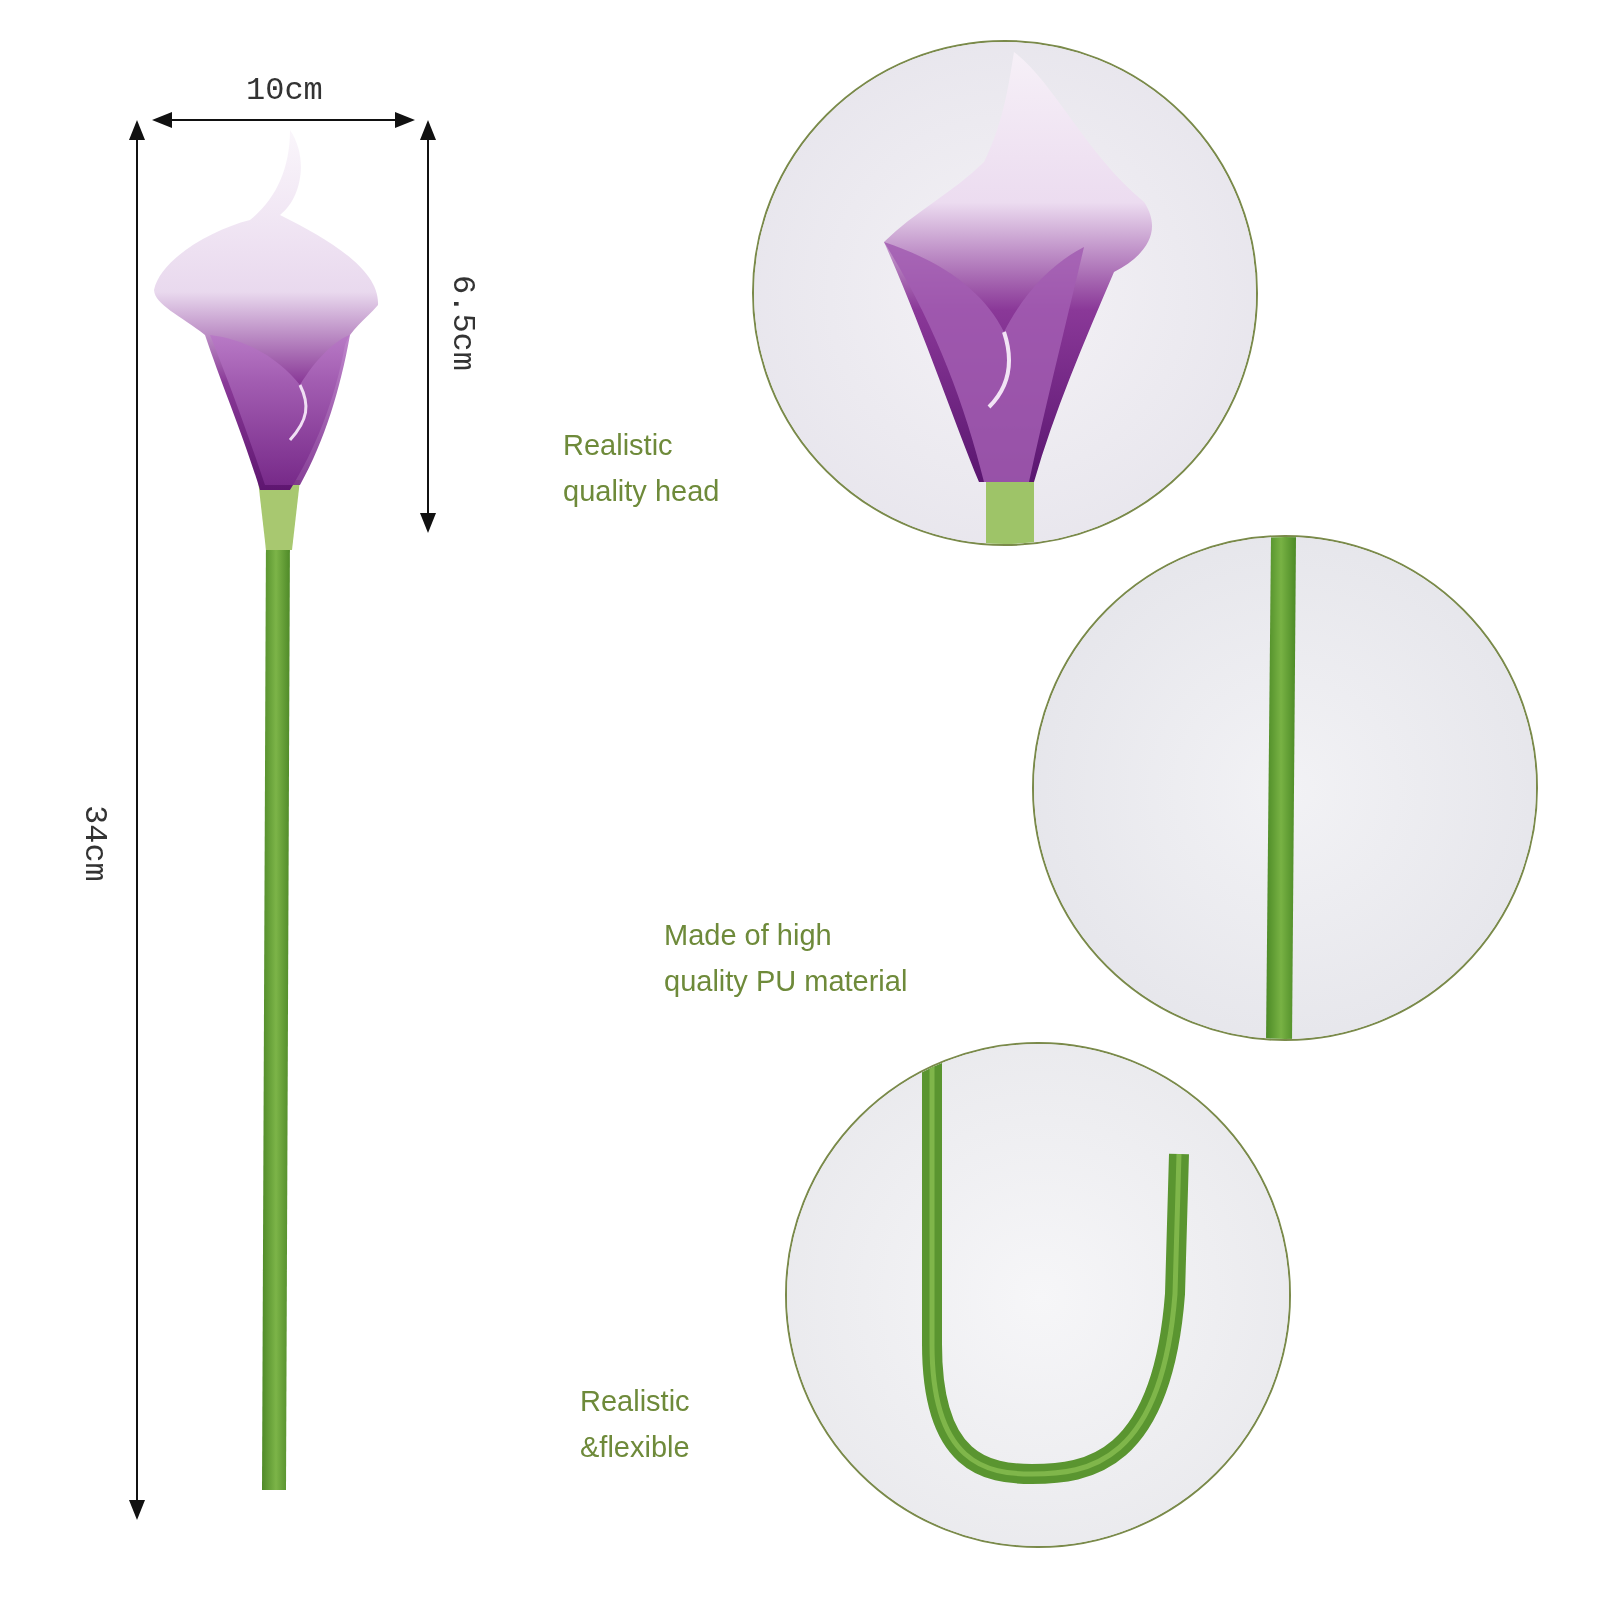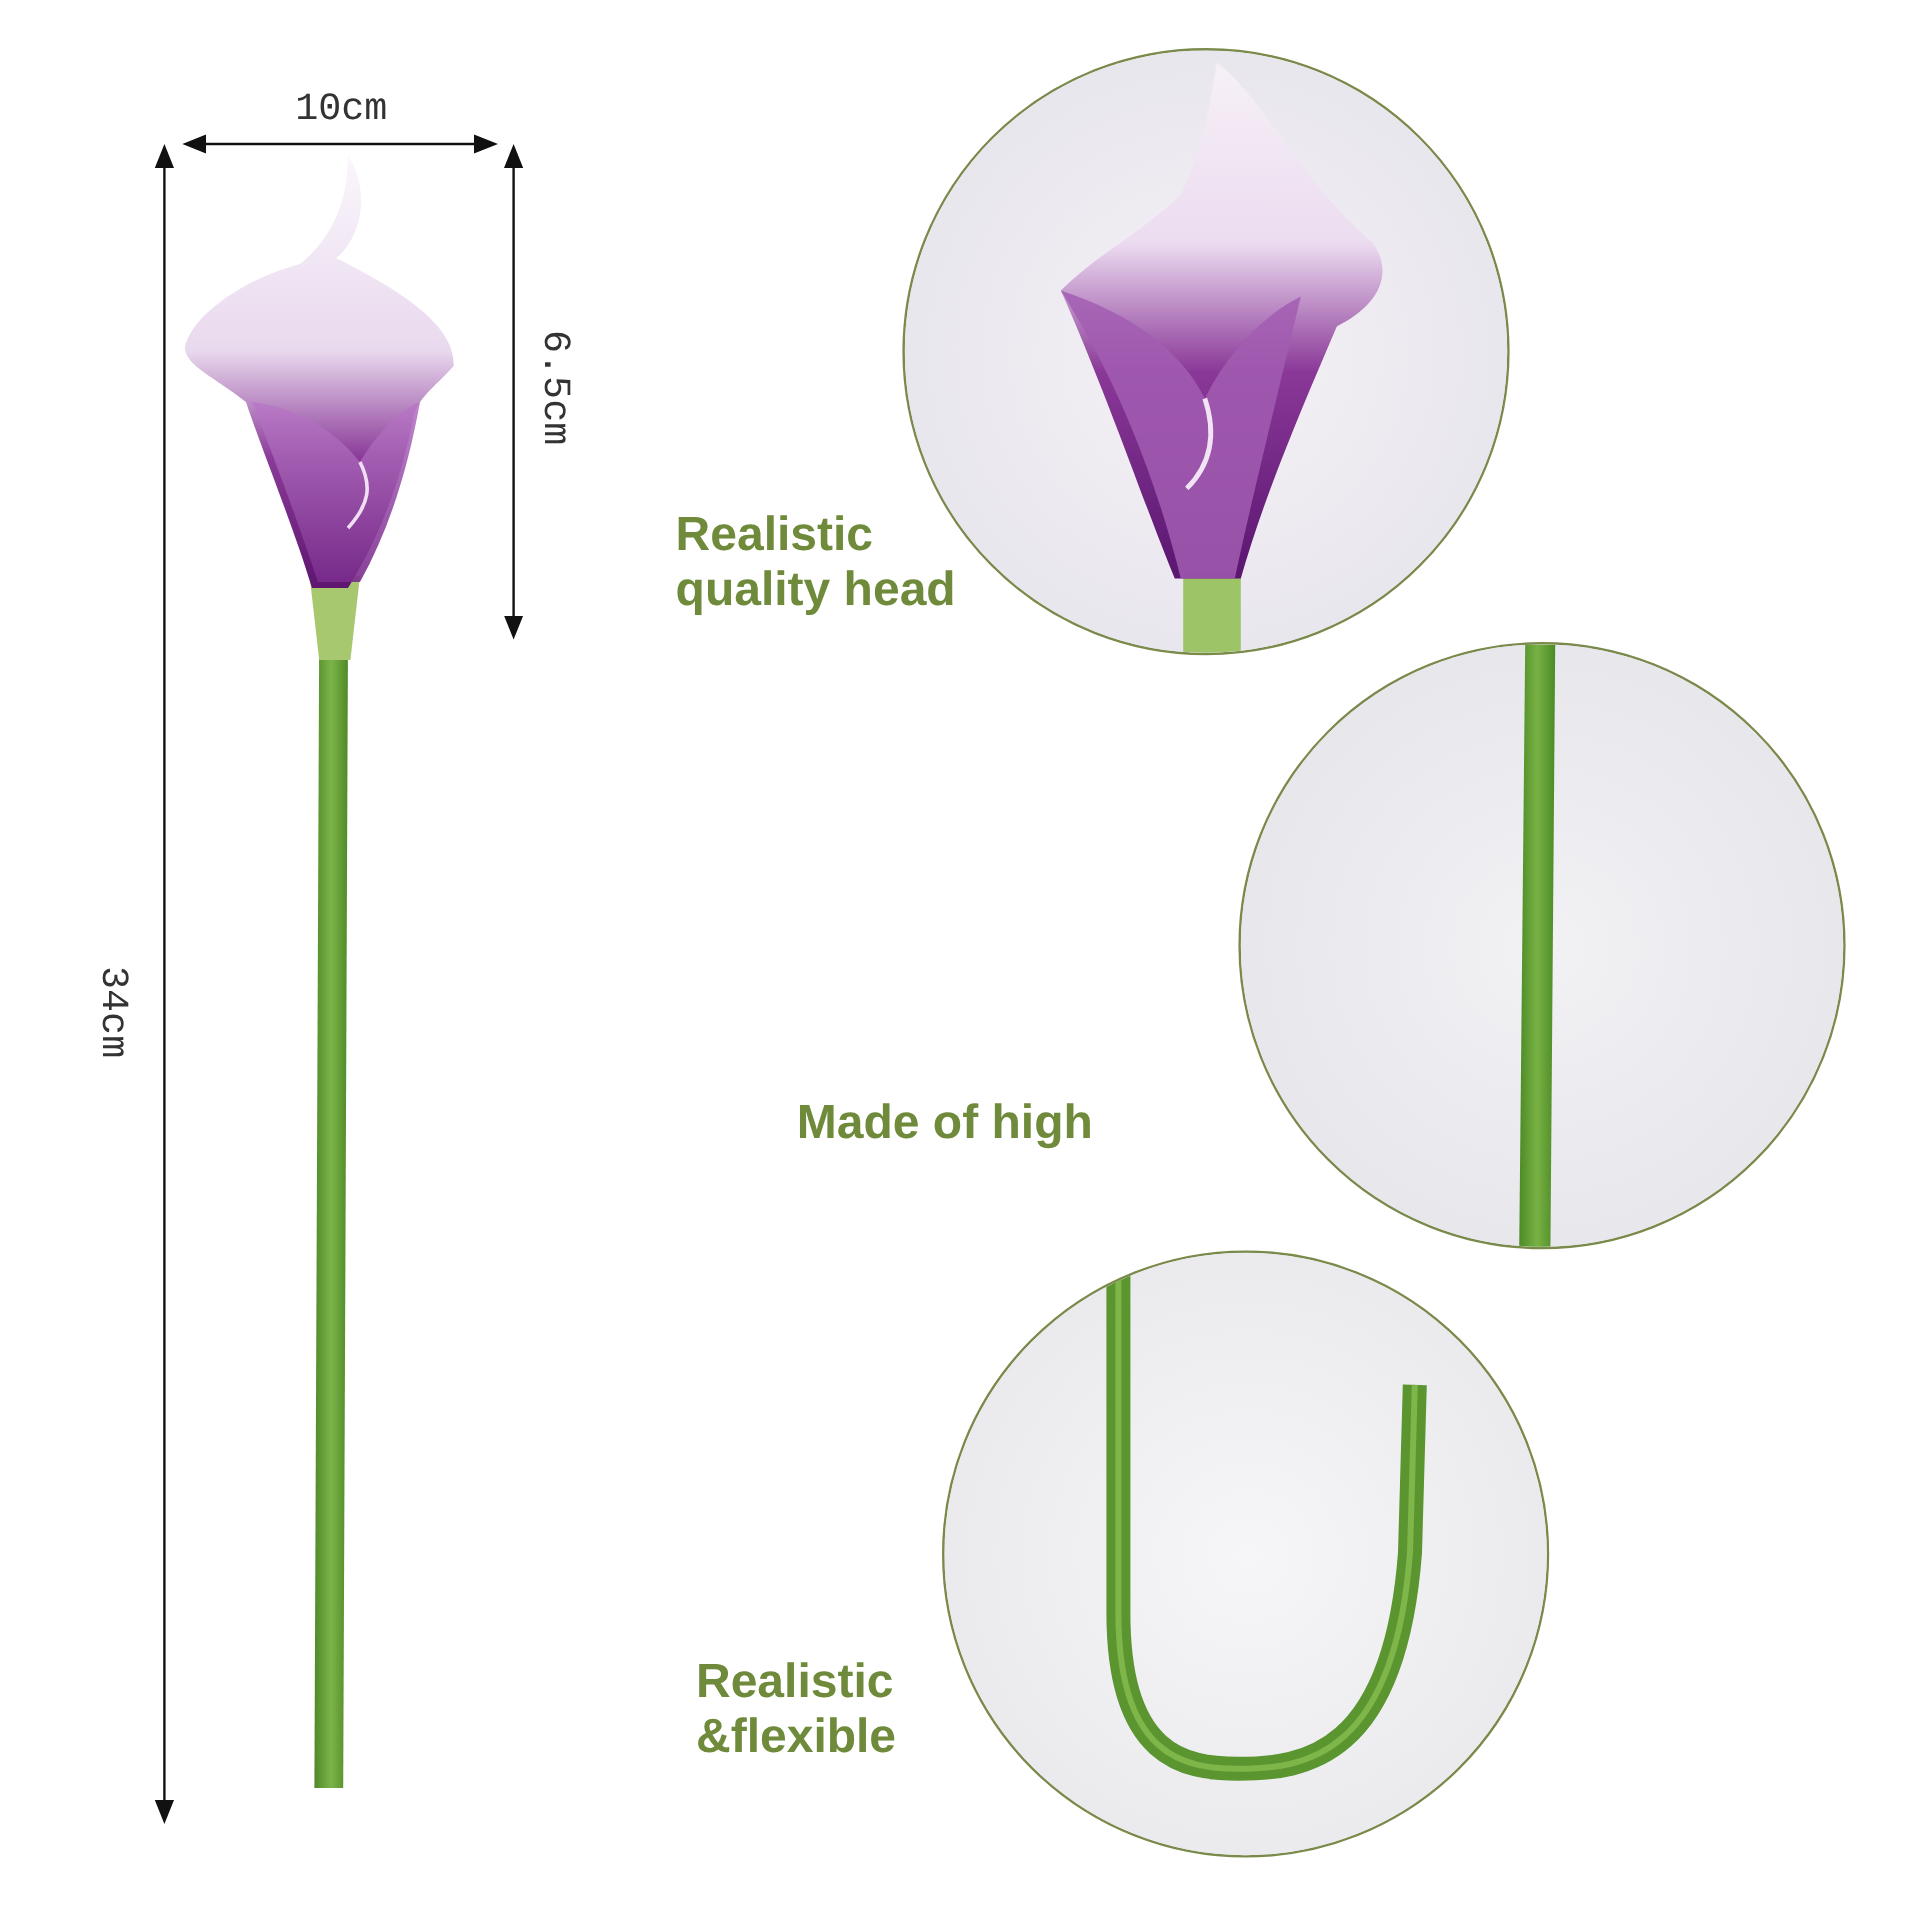--- a/index.html
+++ b/index.html
@@ -1,20 +1,20 @@
 <!DOCTYPE html>
 <html><head>
   <meta charset="utf-8">
   <style>
     html, body { margin:0; padding:0; background:#ffffff; }
     body { width:1600px; height:1600px; position:relative; overflow:hidden; font-family:"Liberation Sans", sans-serif; }
     .abs { position:absolute; }
     .dim-label { color:#333333; font-size:32px; font-family:Liberation Mono, monospace; }
     .vert { writing-mode:vertical-rl; }
-    .feature { color:#6e8a3a; font-weight:bold; font-size:40px; line-height:46px; font-family:"Liberation Sans", sans-serif; }
+    .feature { color:#6e8a3a; font-weight:normal; font-size:29px; line-height:46px; font-family:"Liberation Sans", sans-serif; }
     .circle { position:absolute; border-radius:50%; border:2px solid #7a8a4a; background:#ececf0; overflow:hidden; box-sizing:border-box; }
     svg { display:block; }
   </style>
 </head>
 <body>
 
 <svg class="abs" style="left:0;top:0" width="520" height="1600">
   <defs>
     <marker id="ah" markerWidth="10" markerHeight="10" refX="5" refY="5" orient="auto-start-reverse">
       <path d="M0,1 L10,5 L0,9 Z" fill="#111"></path>
@@ -98,20 +98,21 @@
         <stop offset="0.5" stop-color="#78b244"></stop>
         <stop offset="1" stop-color="#4c8a26"></stop>
       </linearGradient>
     </defs>
     <rect width="506" height="506" fill="url(#bg2)"></rect>
     <path d="M237,0 L262,0 L258,506 L232,506 Z" fill="url(#st2)"></path>
   </svg>
 </div>
 <div class="abs feature" style="left:664px;top:912px">
   <div>Made of high</div>
+  <div>quality PU material</div>
 </div>
 
 <div class="circle" style="left:785px;top:1042px;width:506px;height:506px">
   <svg width="506" height="506">
     <defs>
       <radialGradient id="bg3" cx="0.5" cy="0.5" r="0.7">
         <stop offset="0" stop-color="#f6f6f8"></stop>
         <stop offset="1" stop-color="#e6e6ea"></stop>
       </radialGradient>
     </defs>

